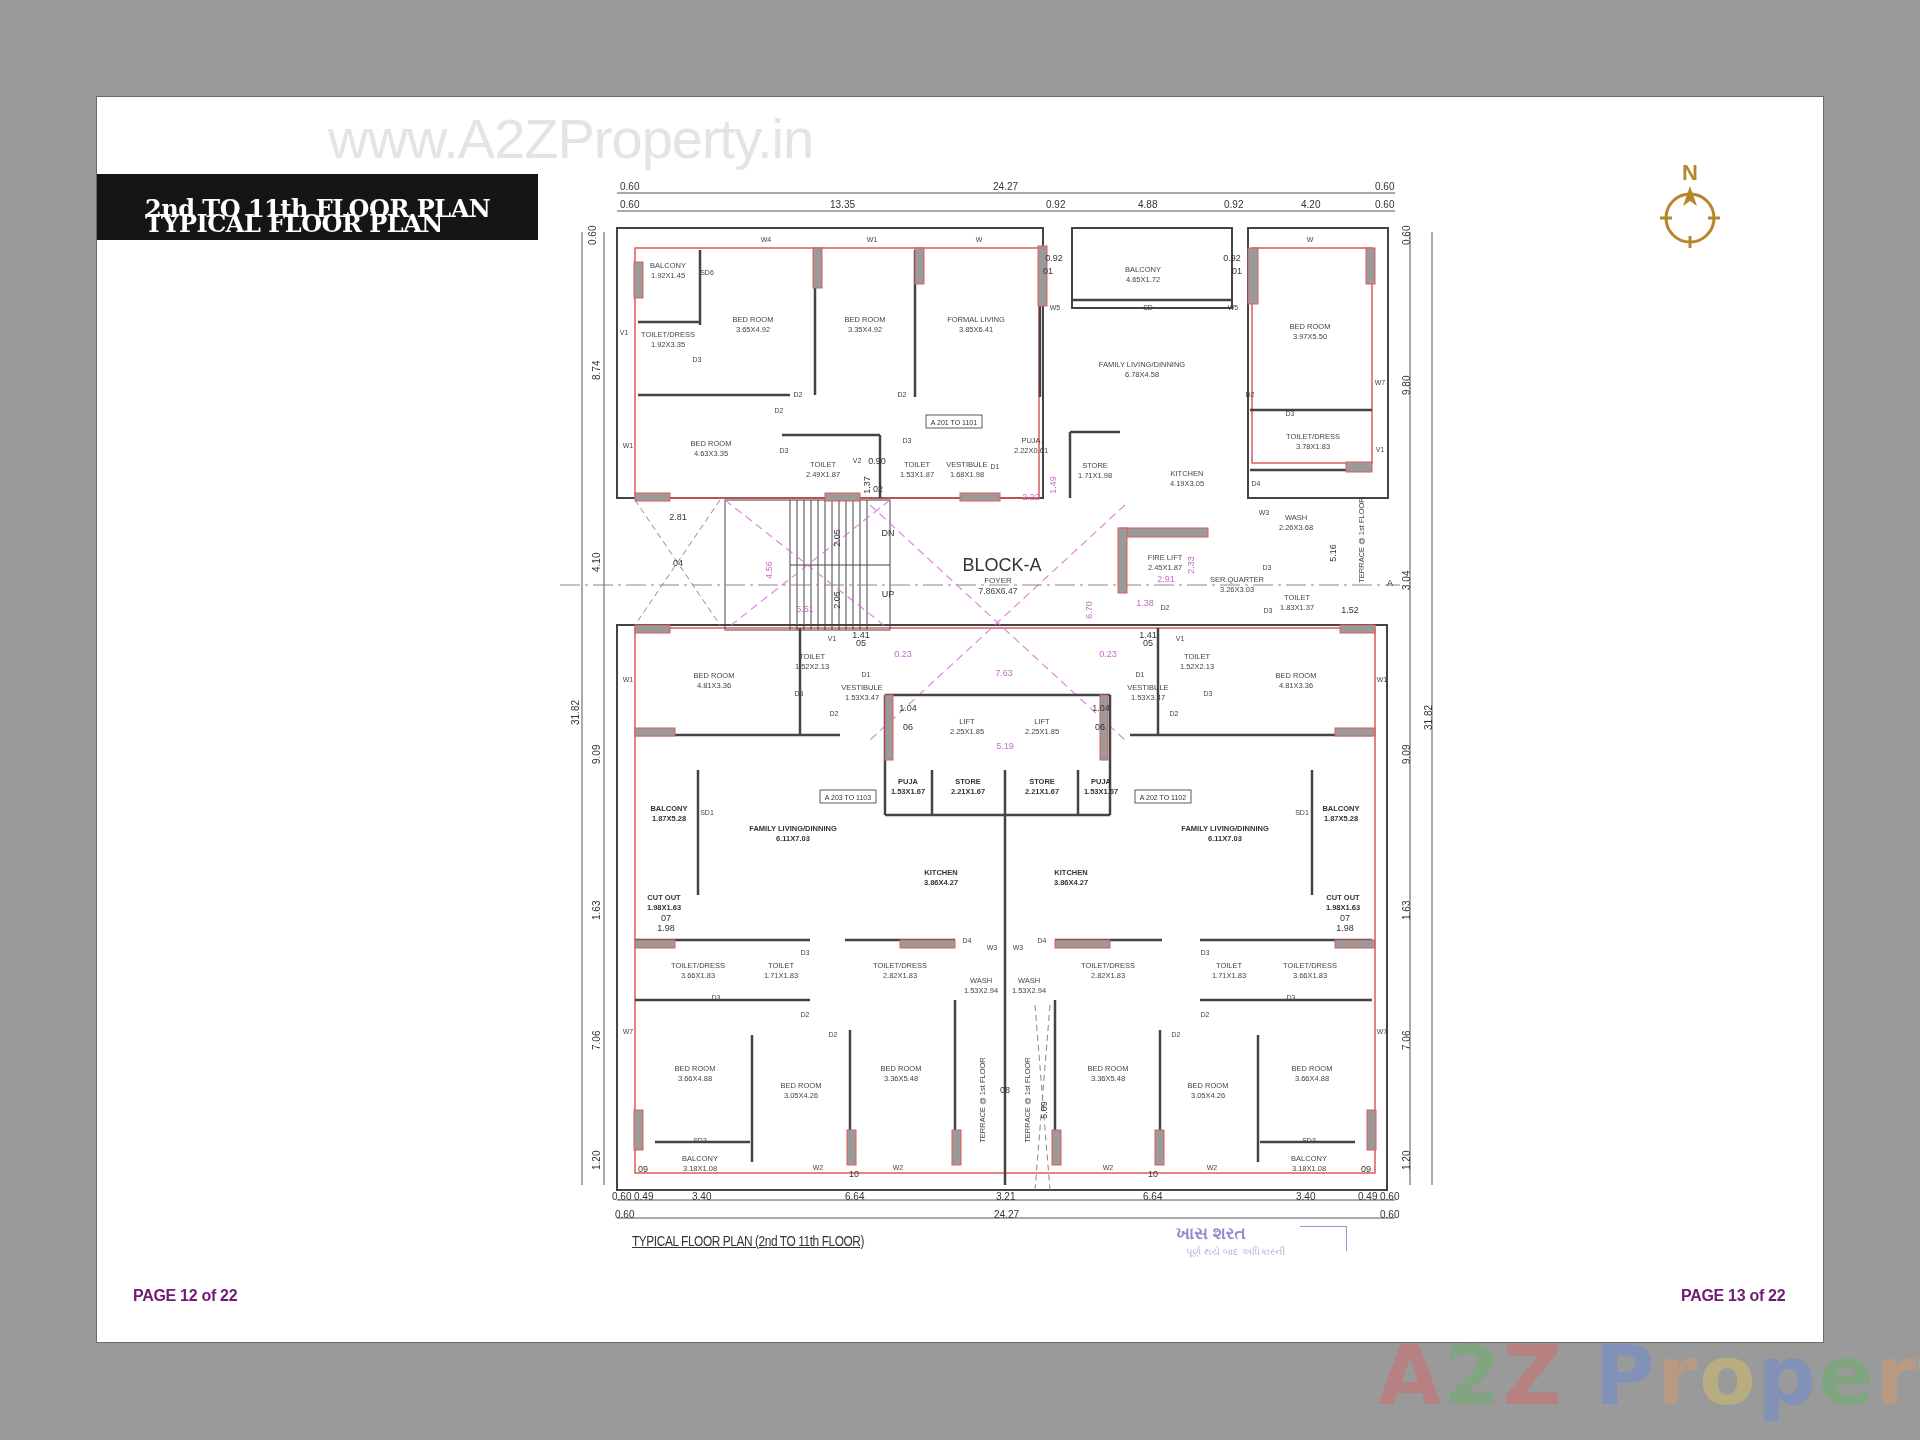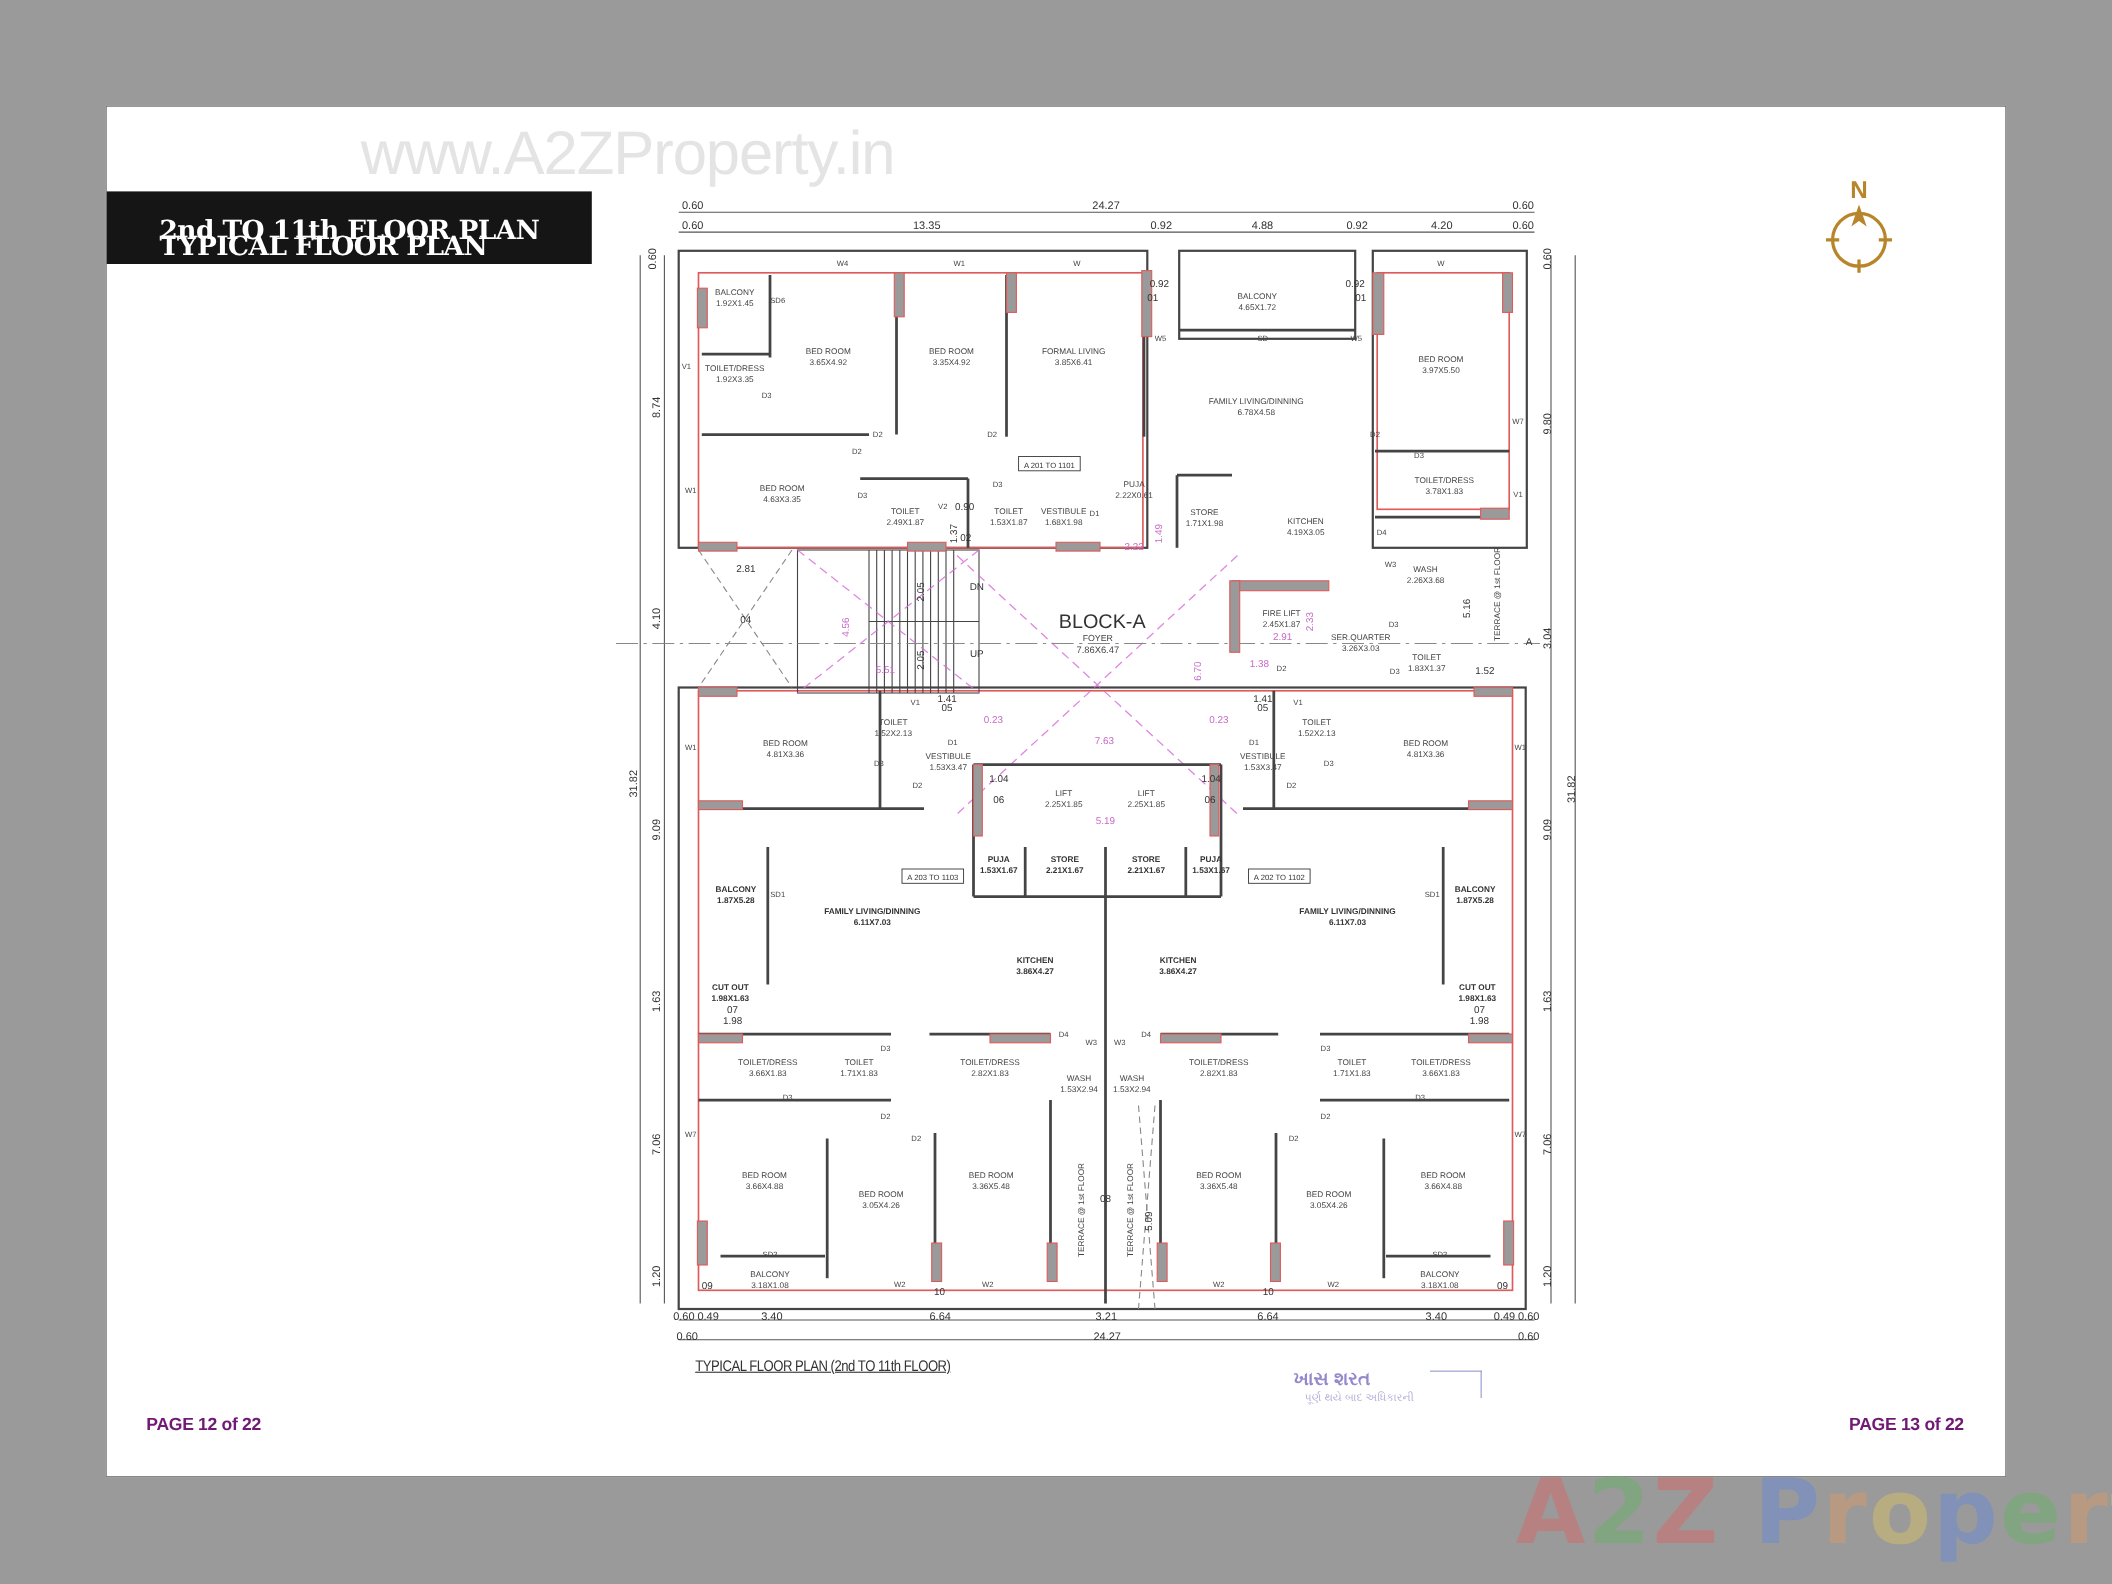--- a/index.html
+++ b/index.html
@@ -9,21 +9,21 @@
   .title-box{position:absolute;left:97px;top:174px;width:441px;height:66px;background:#151515;}
   .title-box .l{position:absolute;left:48px;color:#ffffff;font-family:"DejaVu Serif",serif;font-weight:bold;font-size:24px;line-height:30px;white-space:nowrap;letter-spacing:-0.5px;}
   .title-box .l1{top:4px;margin-top:31px;}
   .title-box .l2{top:20px;}
   .page-no{position:absolute;top:1287px;font-family:"Liberation Sans",sans-serif;font-weight:bold;font-size:16px;color:#701a75;letter-spacing:-0.3px;}
   .page-left{left:133px;}
   .page-right{left:1681px;}
   .compass{position:absolute;left:1652px;top:158px;width:76px;height:96px;}
   .plan{position:absolute;left:560px;top:170px;width:900px;height:1110px;}
   .plan-caption{position:absolute;left:632px;top:1233px;font-family:"Liberation Sans",sans-serif;font-size:14px;color:#333;text-decoration:underline;letter-spacing:-0.5px;white-space:nowrap;transform:scaleX(0.85);transform-origin:left;}
-  .stamp{position:absolute;left:1170px;top:1224px;width:200px;height:40px;margin-top:20px;}
+  .stamp{position:absolute;left:1170px;top:1224px;width:200px;height:40px;}
   .stamp .s1{position:absolute;left:6px;top:0;color:#7a6cc0;font-size:17px;font-weight:bold;opacity:.8;white-space:nowrap;}
   .stamp .s2{position:absolute;left:16px;top:22px;color:#9a92c8;font-size:10px;opacity:.7;white-space:nowrap;}
   .stamp .bracket{position:absolute;left:130px;top:2px;width:46px;height:24px;border-top:1.5px solid #6470b8;border-right:1.5px solid #6470b8;opacity:.7;}
   .wm-bottom{position:absolute;left:1378px;top:1328px;font-family:"DejaVu Sans",sans-serif;font-weight:bold;font-size:82px;white-space:nowrap;letter-spacing:2px;opacity:.5;}
   .wm-bottom span{display:inline-block;}
   svg text{font-family:"Liberation Sans",sans-serif;}
 </style>
 </head>
 <body>
 

